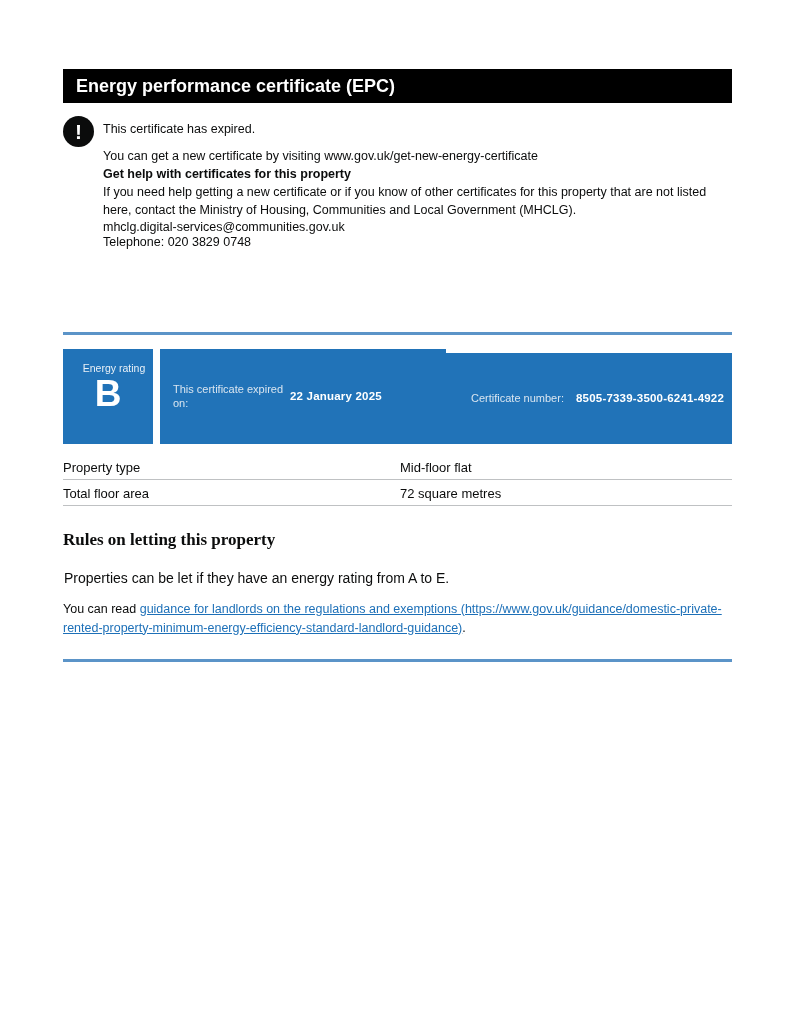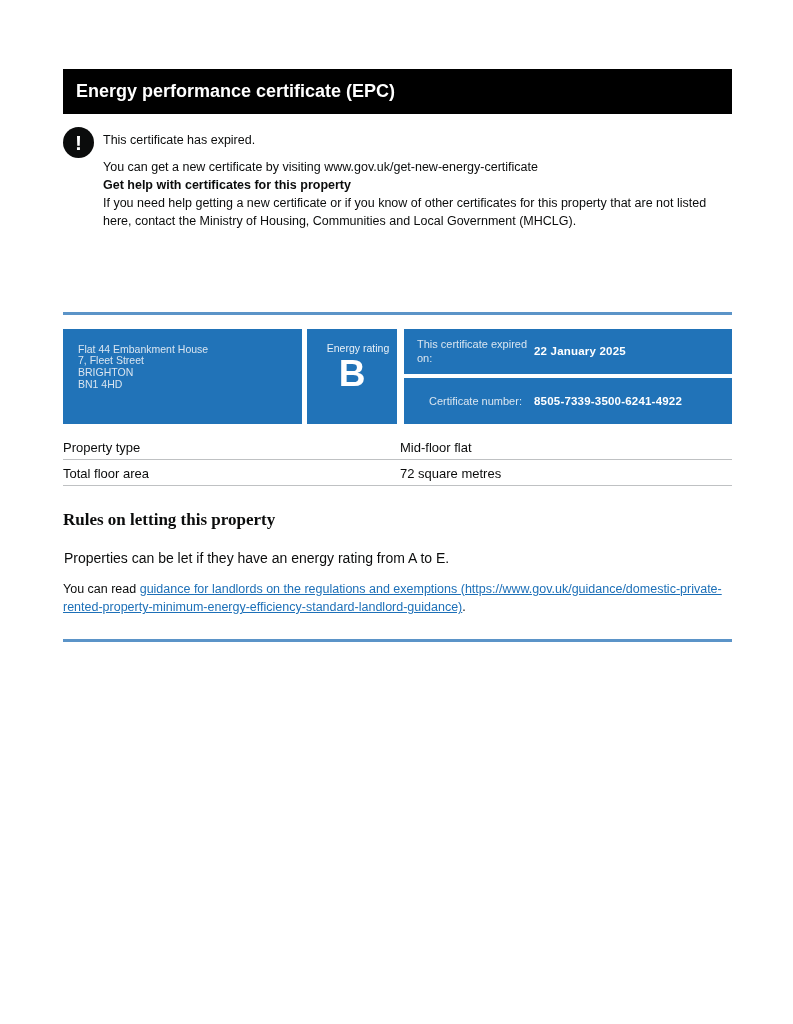--- a/index.html
+++ b/index.html
@@ -11,21 +11,21 @@
     background: #ffffff;
     font-family: "Liberation Sans", "DejaVu Sans", sans-serif;
     color: #0b0c0c;
     overflow: hidden;
   }
   .content { margin-left: 63px; width: 669px; }
 
   
   .epc-header {
     margin-top: 69px;
-    height: 45px;
+    height: 34px;
     background: #000000;
     color: #ffffff;
     display: flex;
     align-items: center;
   }
   .epc-header h1 {
     margin: 0;
     padding-left: 13px;
     font-size: 18px;
     font-weight: bold;
@@ -69,21 +69,21 @@
     margin-right: 5px;
     padding: 15px 10px 0 15px;
     font-size: 10.5px;
     line-height: 1.14;
     color: #d9e5f0;
   }
   .address-box span { display: block; }
   .rating-box { width: 90px; margin-right: 7px; text-align: center; padding-top: 13px; }
   .rating-label { display: block; font-size: 10.5px; color: #e8f0f7; margin-left: 12px; }
   .rating-value { display: block; margin-top: 1px; font-size: 37px; font-weight: bold; line-height: 1.05; }
-  .info-col { flex: 1; display: flex; flex-direction: column; }
+  .info-col { flex: 1; display: flex; flex-direction: row; }
   .info-box { flex: 1; display: flex; align-items: center; padding-left: 13px; }
   .info-box + .info-box { margin-top: 4px; text-align: center; }
   .info-label { width: 117px; font-size: 11px; line-height: 1.3; color: #d9e5f0; }
   .info-value { font-size: 11.5px; font-weight: bold; letter-spacing: 0.2px; }
 
   
   .details { margin-top: 10px; font-size: 13px; }
   .detail-row { display: flex; padding: 6px 0 4px; border-bottom: 1px solid var(--separator-gray, #bfc1c3); }
   .detail-label { width: 337px; }
   .detail-value { flex: 1; }
@@ -108,32 +108,30 @@
       <div class="notice-row">
         <span class="warn-icon">
             <span class="excl">!</span>
           </span>
         <p class="notice-text">This certificate has expired.</p>
       </div>
       <div class="notice-body">
         <p class="p-newcert">You can get a new certificate by visiting www.gov.uk/get-new-energy-certificate</p>
         <p class="p-helphead">Get help with certificates for this property</p>
         <p class="p-helpbody">If you need help getting a new certificate or if you know of other certificates for this property that are not listed here, contact the Ministry of Housing, Communities and Local Government (MHCLG).</p>
+        <p class="p-contact">
+          <span>mhclg.digital-services@communities.gov.uk</span><br>
+          <span>Telephone: 020 3829 0748</span>
+        </p>
       </div>
     </section>
 
     <hr class="blue-rule rule-top">
 
     <section class="summary">
-      <div class="box address-box">
-        <span>Flat 44 Embankment House</span>
-        <span>7, Fleet Street</span>
-        <span>BRIGHTON</span>
-        <span>BN1 4HD</span>
-      </div>
       <div class="box rating-box">
         <span class="rating-label">Energy rating</span>
         <span class="rating-value">B</span>
       </div>
       <div class="info-col">
         <div class="box info-box">
           <span class="info-label">This certificate expired on:</span>
           <span class="info-value">22 January 2025</span>
         </div>
         <div class="box info-box">

